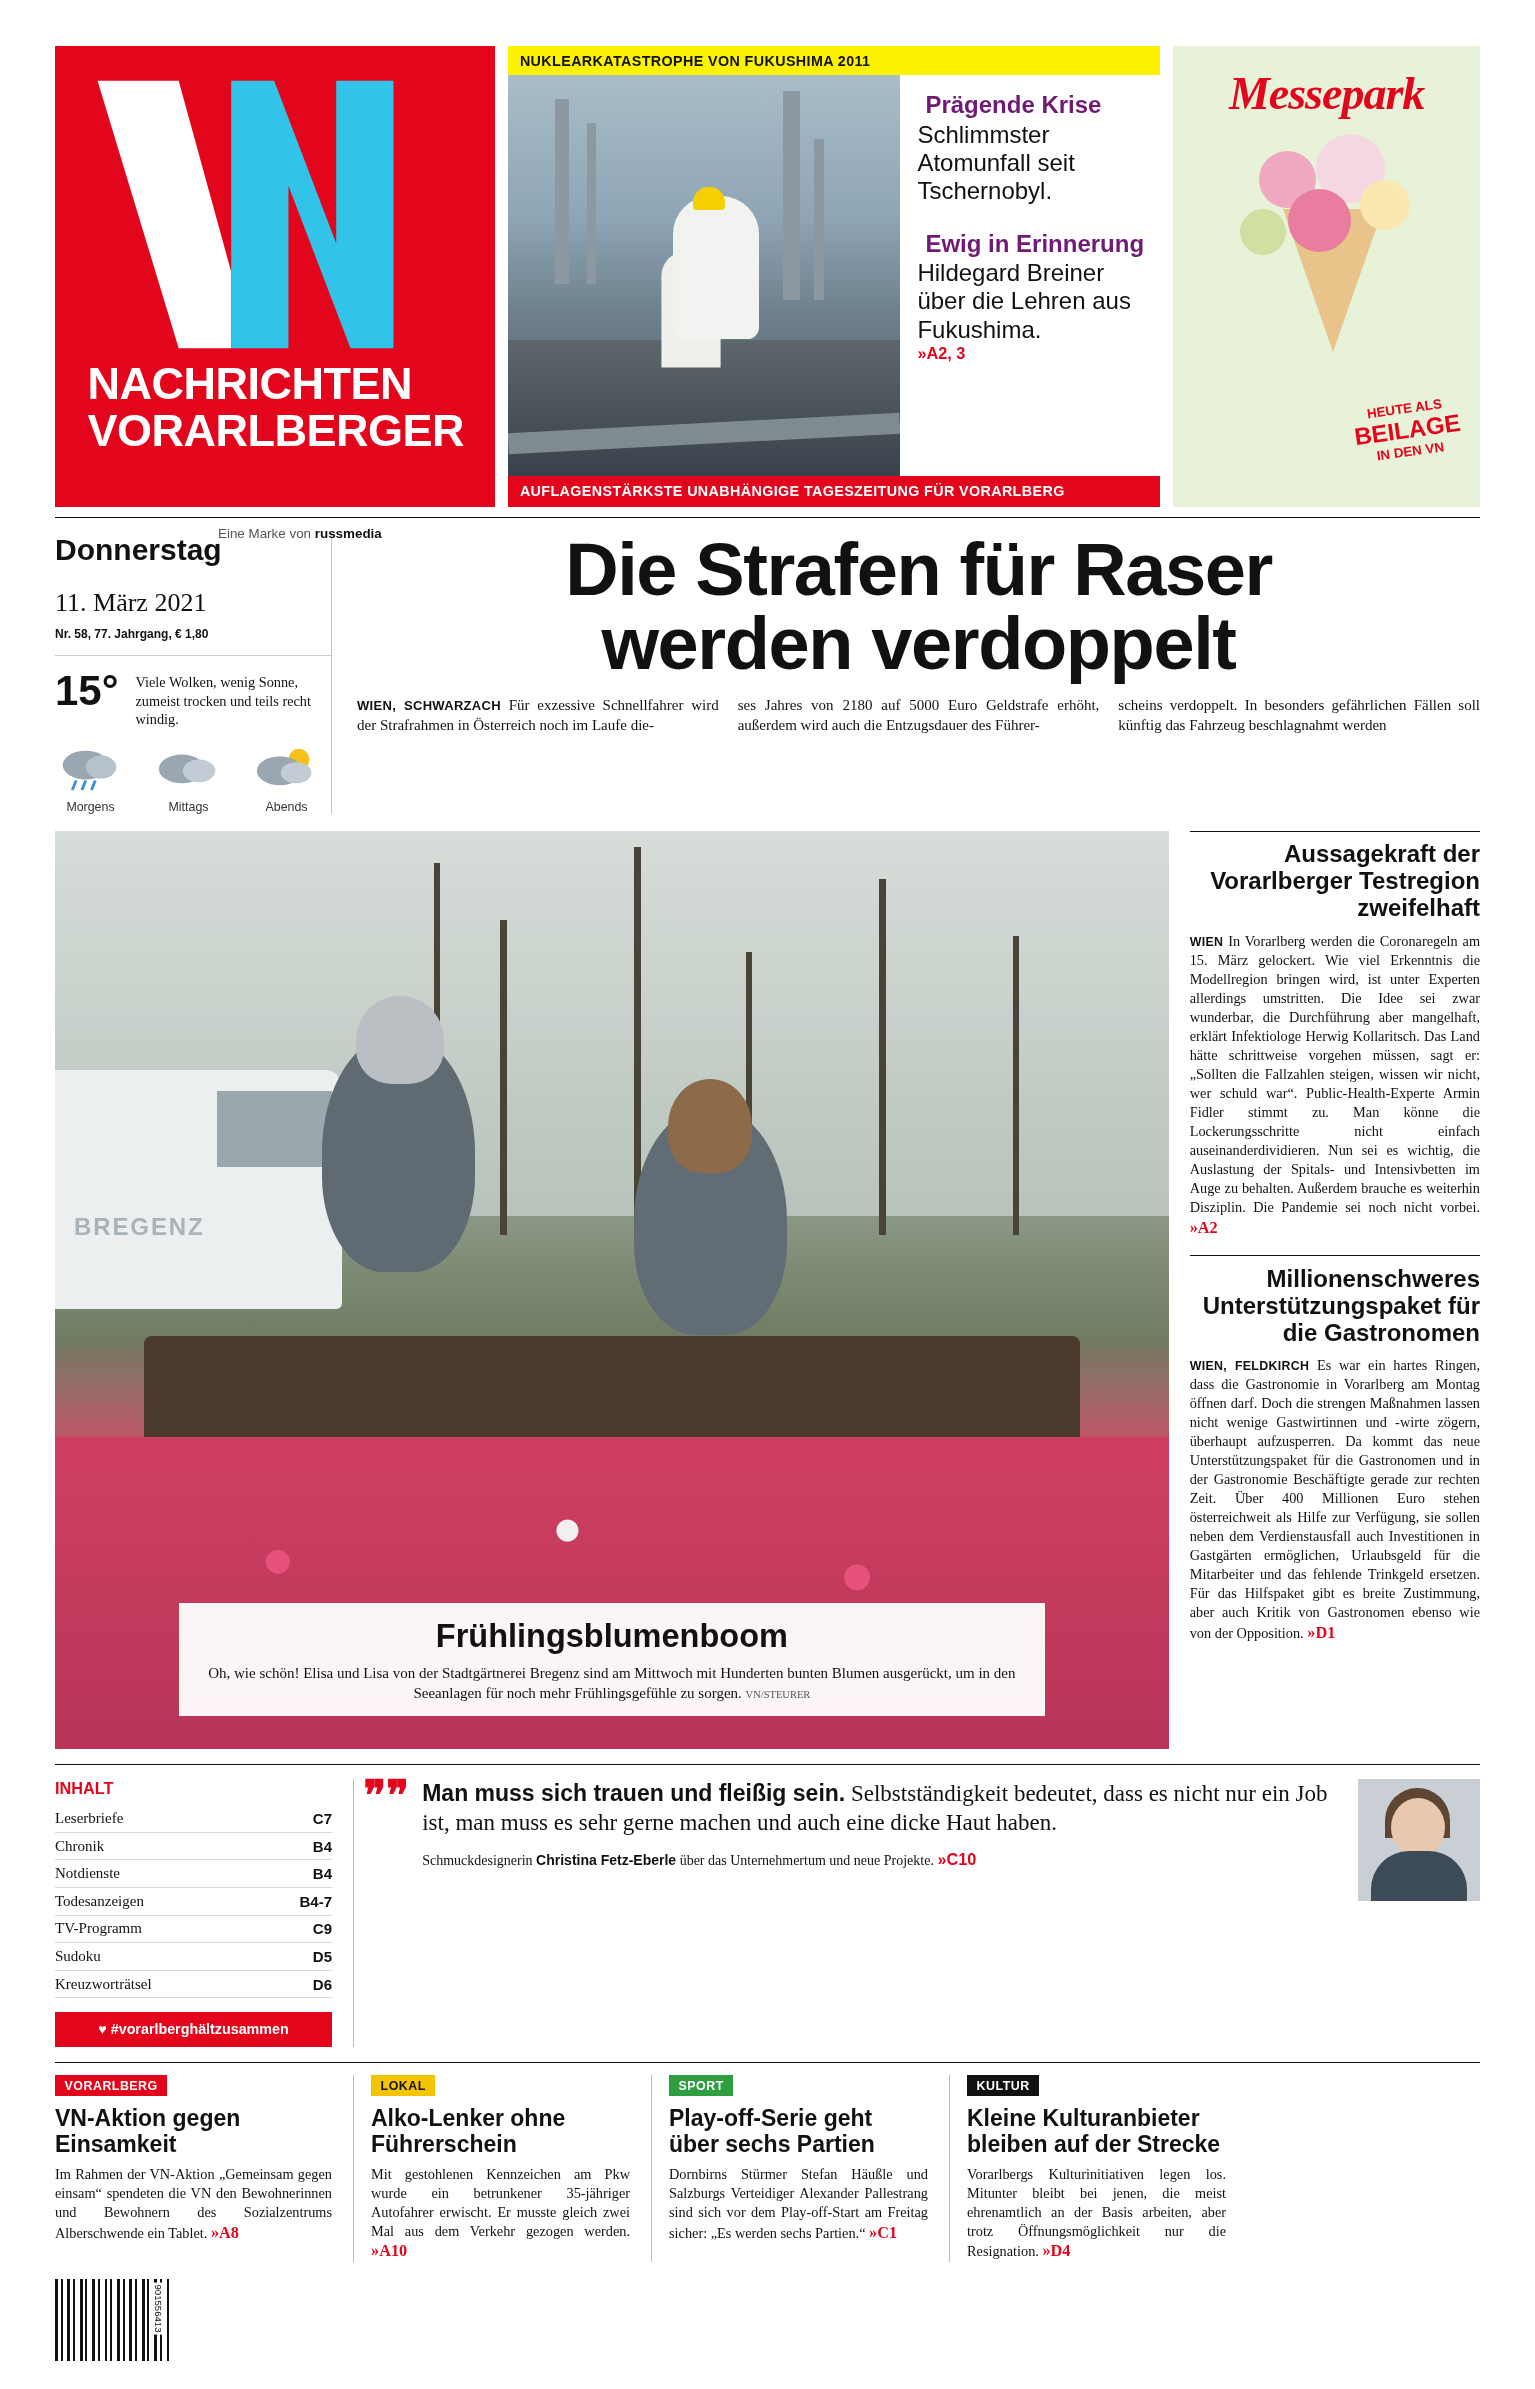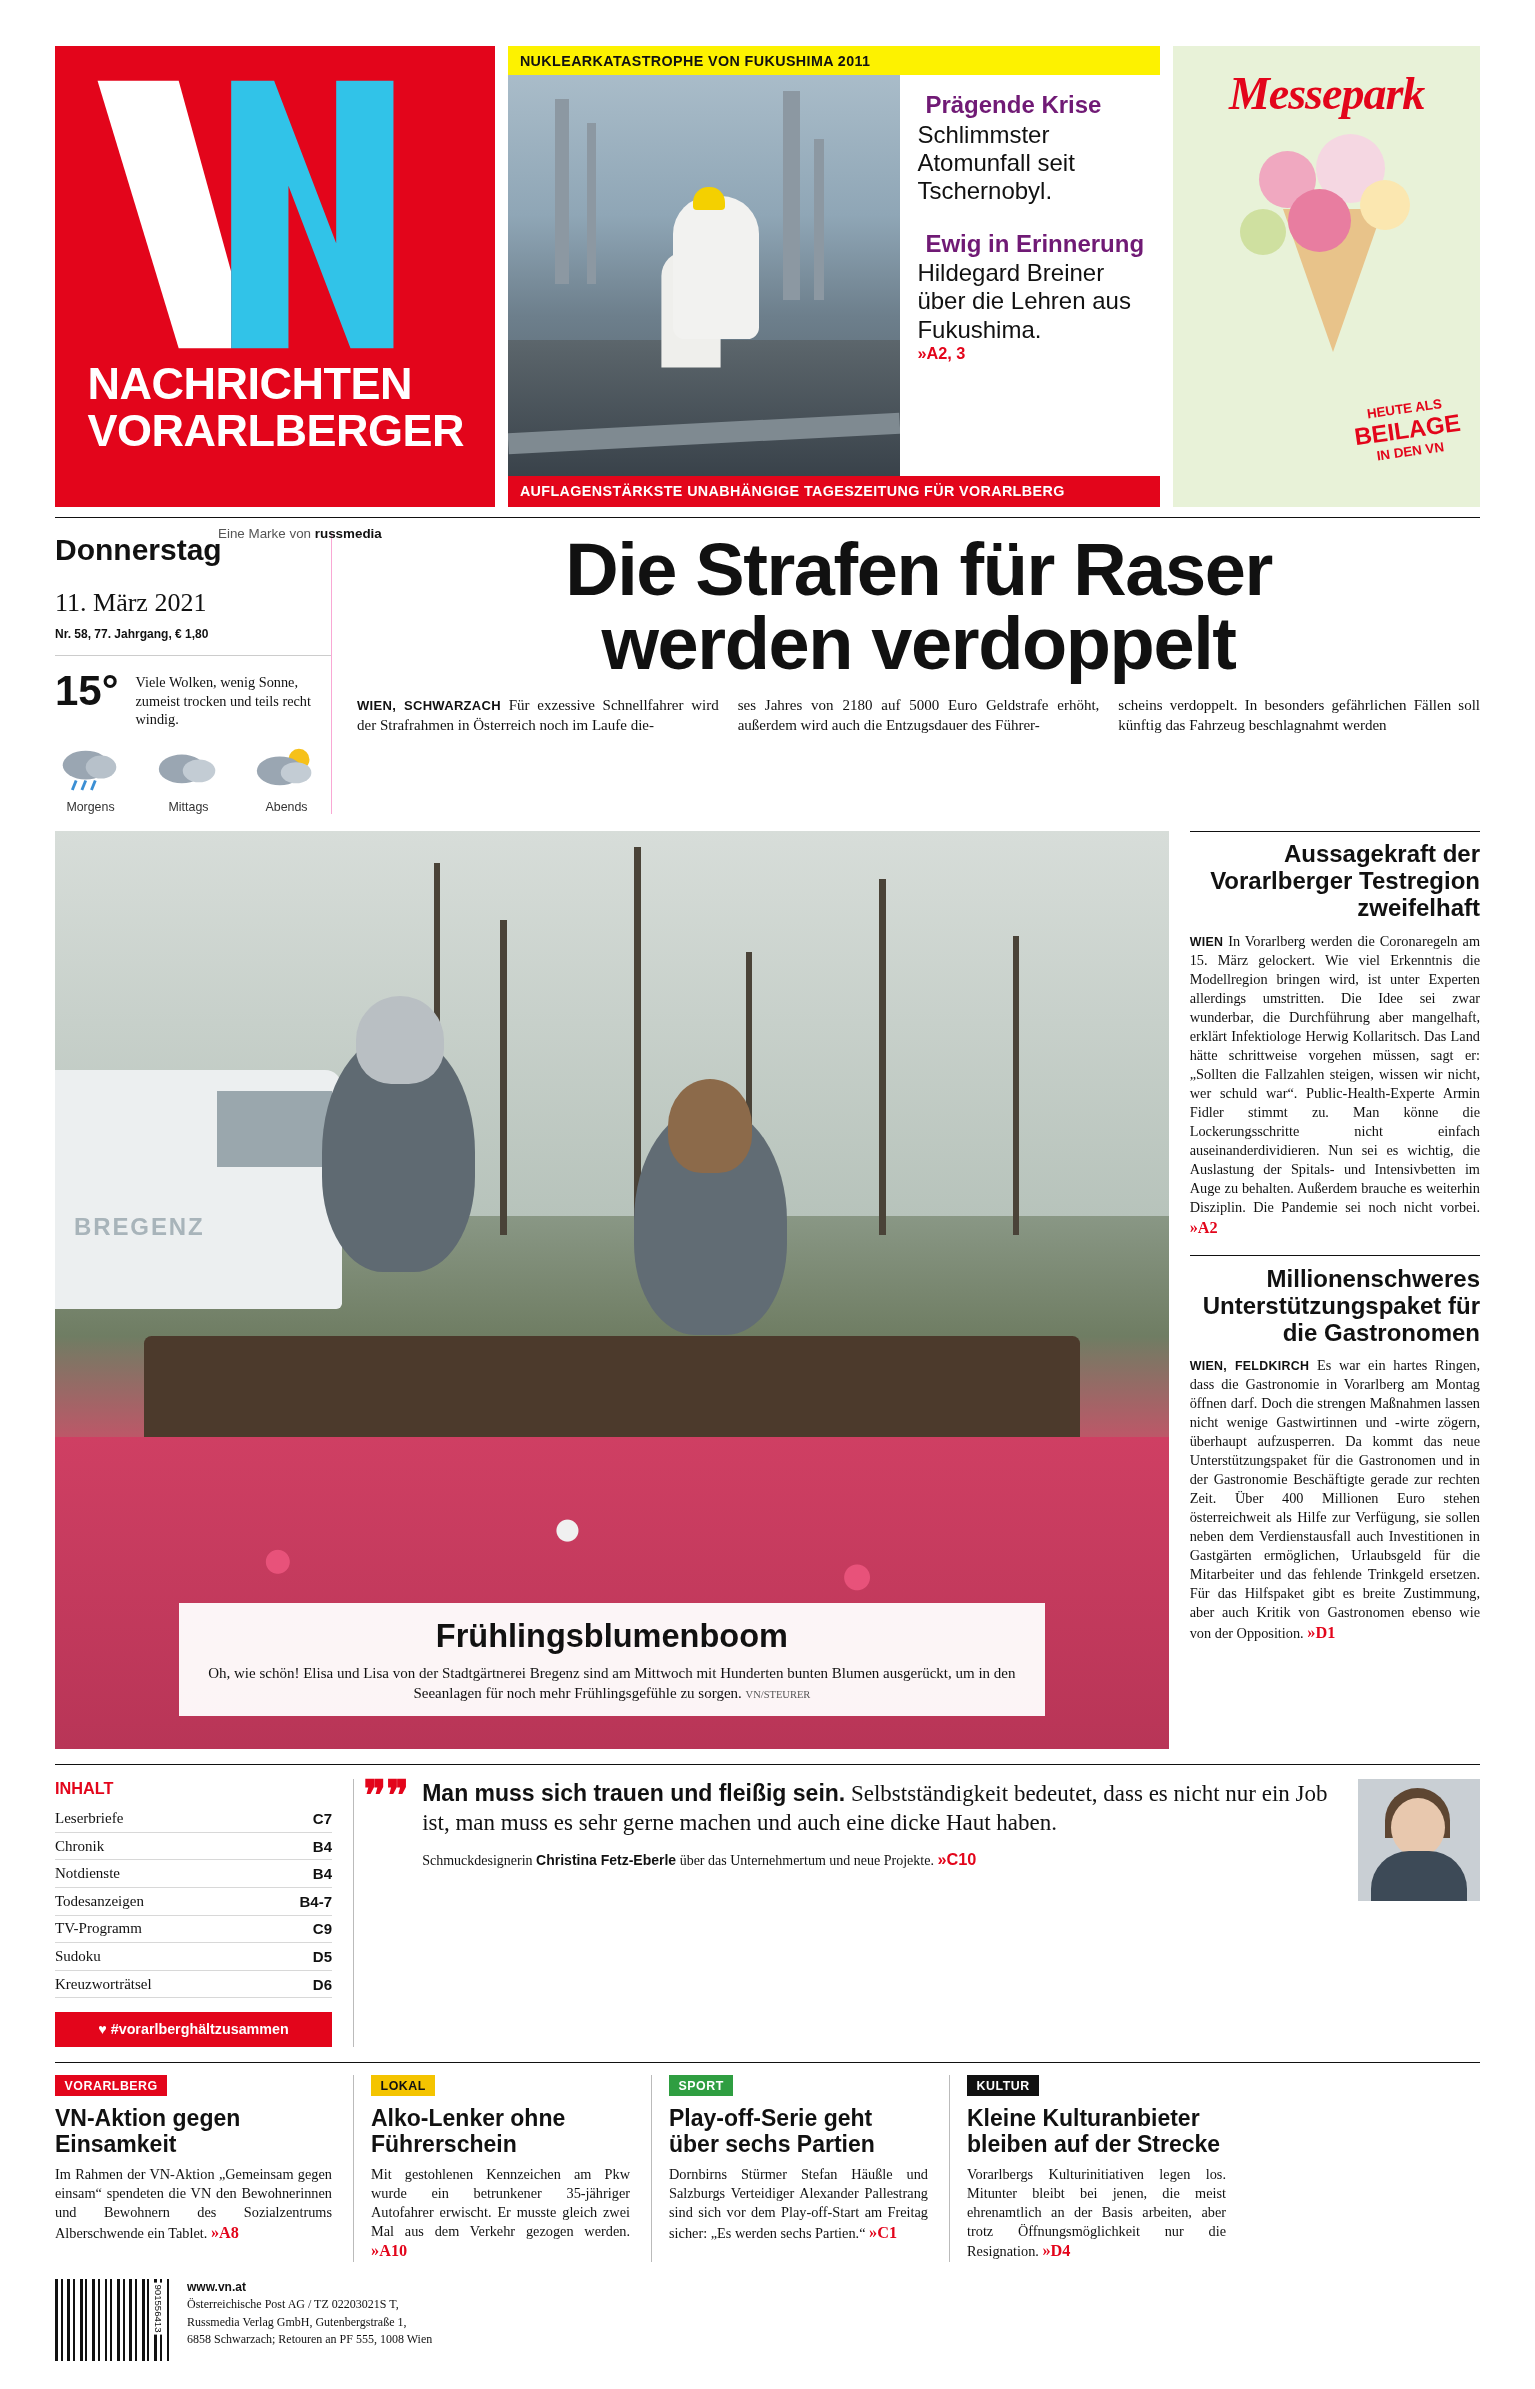--- a/index.html
+++ b/index.html
@@ -451,22 +451,16 @@
       <span class="btag" style="background:#111111;">KULTUR</span>
       <h4>Kleine Kulturanbieter bleiben auf der Strecke</h4>
       <p><span>Vorarlbergs Kulturinitiativen legen los. Mitunter bleibt bei jenen, die meist ehrenamtlich an der Basis arbeiten, aber trotz Öffnungsmöglichkeit nur die Resignation.</span> <b class="ref">»D4</b></p>
     </div>
   </div>
 
   <div class="footer">
     <div class="barcode">
       <span>901556413</span>
     </div>
-    <div class="imprint">
-      <div class="url">www.vn.at</div>
-      <div>Österreichische Post AG / TZ 02203021S T,</div>
-      <div>Russmedia Verlag GmbH, Gutenbergstraße 1,</div>
-      <div>6858 Schwarzach; Retouren an PF 555, 1008 Wien</div>
-    </div>
   </div>
 
 </div>
 
 
 </body></html>

